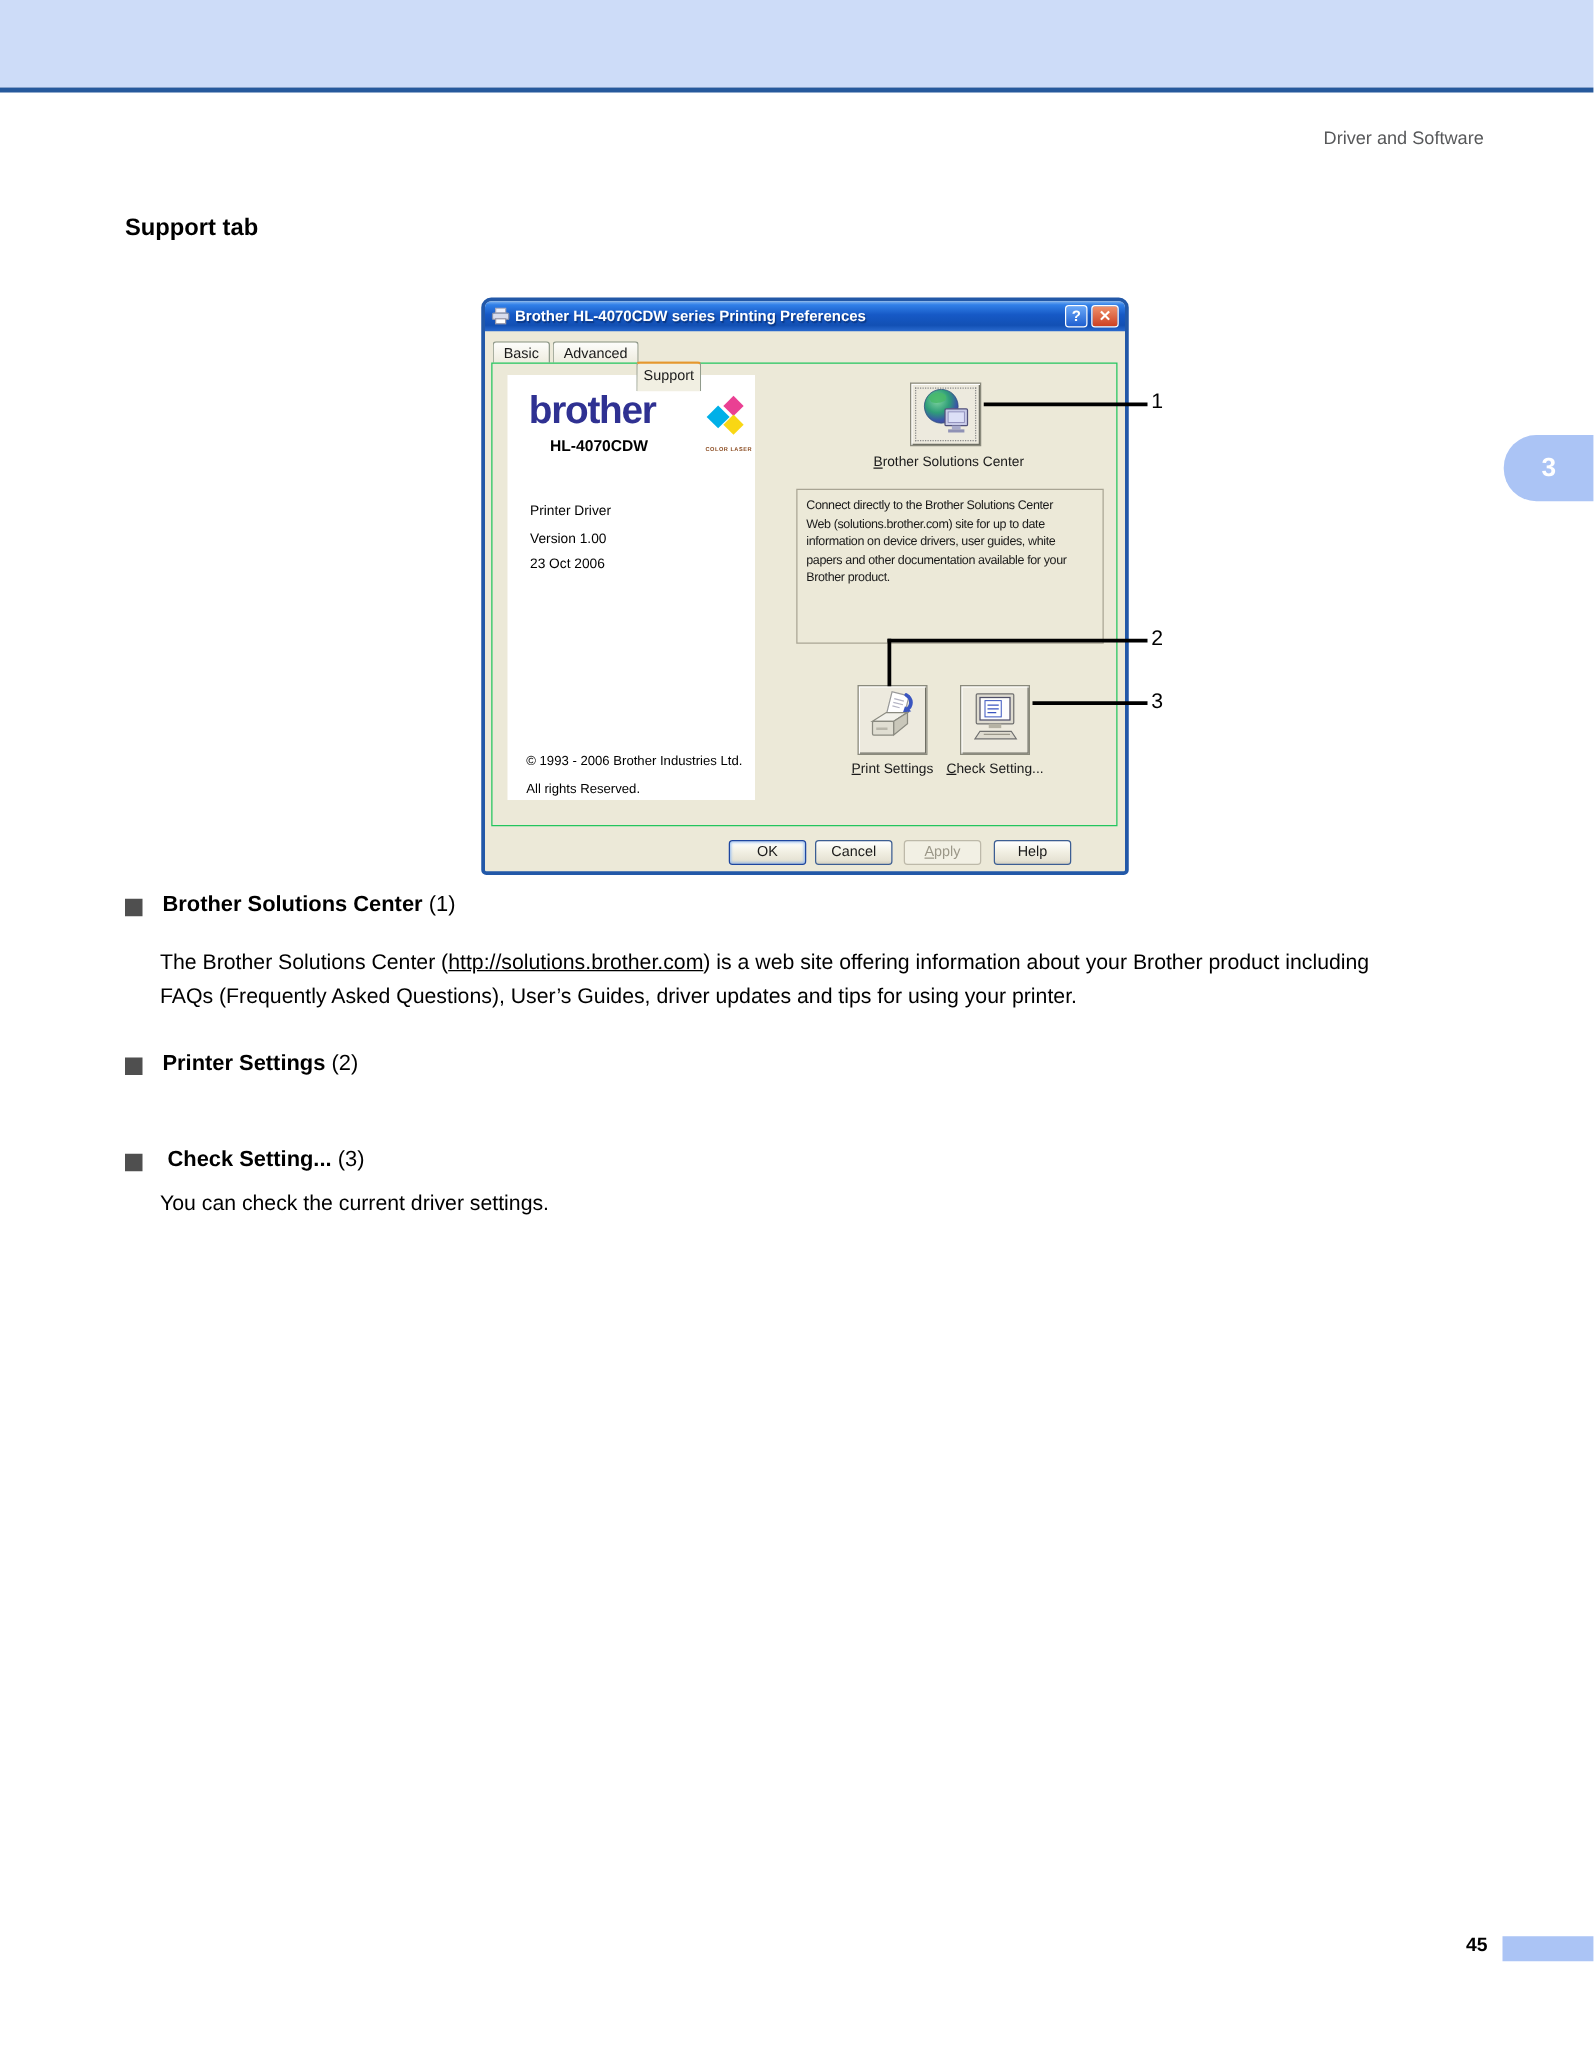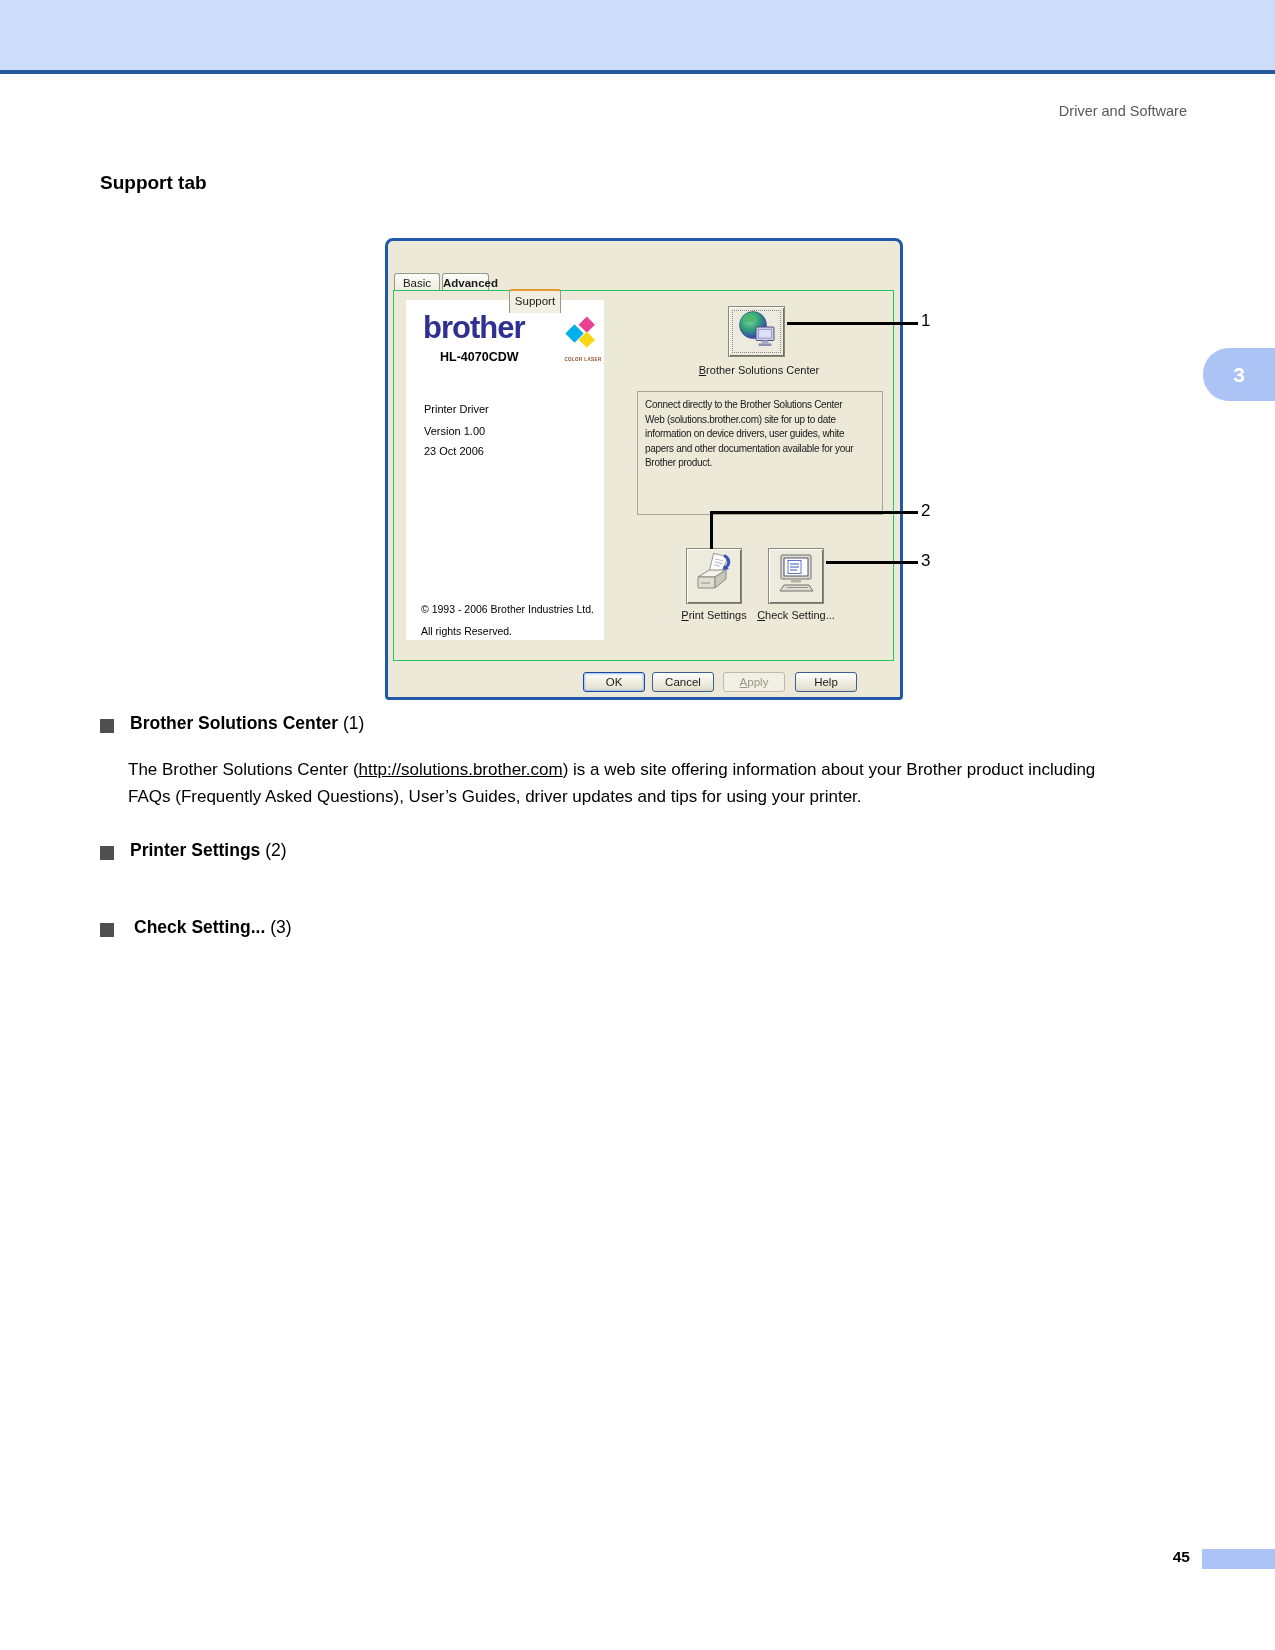--- a/index.html
+++ b/index.html
@@ -29,21 +29,21 @@
   .tb-btn{position:absolute;top:3px;height:18px;border:1px solid #fff;border-radius:3px;color:#fff;
           font-weight:bold;font-size:12px;line-height:17px;text-align:center;box-sizing:border-box;}
   .tb-help{right:30px;width:18px;background:linear-gradient(180deg,#6aa8f8,#1e5fd0);}
   .tb-close{right:5px;width:22px;background:linear-gradient(180deg,#f0926c,#cc4022);}
 
   .tabstrip{position:absolute;left:6px;top:30px;height:20px;}
   .tab{position:absolute;box-sizing:border-box;height:19px;top:2px;background:linear-gradient(#fdfdfb,#eceadb);
        border:1px solid #919b8c;border-bottom:none;border-radius:3px 3px 0 0;text-align:center;
        font-size:11.5px;line-height:18px;color:#1a1a1a;}
   .tab-basic{left:0;width:46px;}
-  .tab-advanced{left:48px;width:47px;font-weight:bold;}
+  .tab-advanced{left:48px;width:69px;}
   .tab-support{left:115px;width:52px;top:-2px;height:24px;line-height:20px;background:#f1efe2;
        border-top:2px solid #e5972d;z-index:3;margin-top:20px;}
 
   .tab-page{position:absolute;left:5px;top:49px;width:501px;height:371px;box-sizing:border-box;
             background:var(--dialogbg);border:1px solid #22c55e;}
 
   
   .brand-panel{position:absolute;left:12px;top:9px;width:198px;height:340px;background:#fff;}
   .brother-logo{position:absolute;left:17px;top:10px;font-size:31px;font-weight:bold;color:var(--brother);
                 letter-spacing:-1px;}
@@ -102,20 +102,32 @@
 
   <div class="header-band"></div>
   <div class="header-rule"></div>
   <div class="running-header">Driver and Software</div>
   <h1 class="section-title">Support tab</h1>
   <div class="chapter-tab">
     <span>3</span>
   </div>
 
   <div class="xp-window">
+    <div class="titlebar">
+      <span style="display:inline-flex;">
+        <svg width="15" height="14" viewBox="0 0 15 14">
+          <rect x="3.5" y="0.5" width="8" height="4" fill="#eef0fa" stroke="#aab"></rect>
+          <rect x="1" y="4.5" width="13" height="5" rx="1" fill="#d8dcec" stroke="#8892aa"></rect>
+          <rect x="3.5" y="9" width="8" height="4" fill="#ffffff" stroke="#99a"></rect>
+        </svg>
+      </span>
+      <span class="titlebar-text">Brother HL-4070CDW series Printing Preferences</span>
+      <span class="tb-btn tb-help">?</span>
+      <span class="tb-btn tb-close">✕</span>
+    </div>
 
     <div class="tabstrip">
       <div class="tab tab-basic">Basic</div>
       <div class="tab tab-advanced">Advanced</div>
       <div class="tab tab-support">Support</div>
     </div>
 
     <div class="tab-page">
 
       <div class="brand-panel">
@@ -223,17 +235,18 @@
 
   <div class="bullet-sq" style="left:100px;top:719px;"></div>
   <div class="item-title" style="left:130px;top:713px;"><b>Brother Solutions Center</b><span> (1)</span></div>
   <div class="item-body" style="top:745px;margin-top:11px;"><span>The Brother Solutions Center (</span><span class="linktext">http://solutions.brother.com</span><span>) is a web site offering information about your Brother product including FAQs (Frequently Asked Questions), User’s Guides, driver updates and tips for using your printer.</span></div>
 
   <div class="bullet-sq" style="left:100px;top:846px;"></div>
   <div class="item-title" style="left:130px;top:840px;"><b>Printer Settings</b><span> (2)</span></div>
 
   <div class="bullet-sq" style="left:100px;top:923px;"></div>
   <div class="item-title" style="left:134px;top:917px;"><b>Check Setting...</b><span> (3)</span></div>
+  <div class="item-body" style="top:949px;">You can check the current driver settings.</div>
 
   <div class="footer-pagenum">45</div>
   <div class="footer-bar"></div>
 
 </div>
 
 </body></html>

